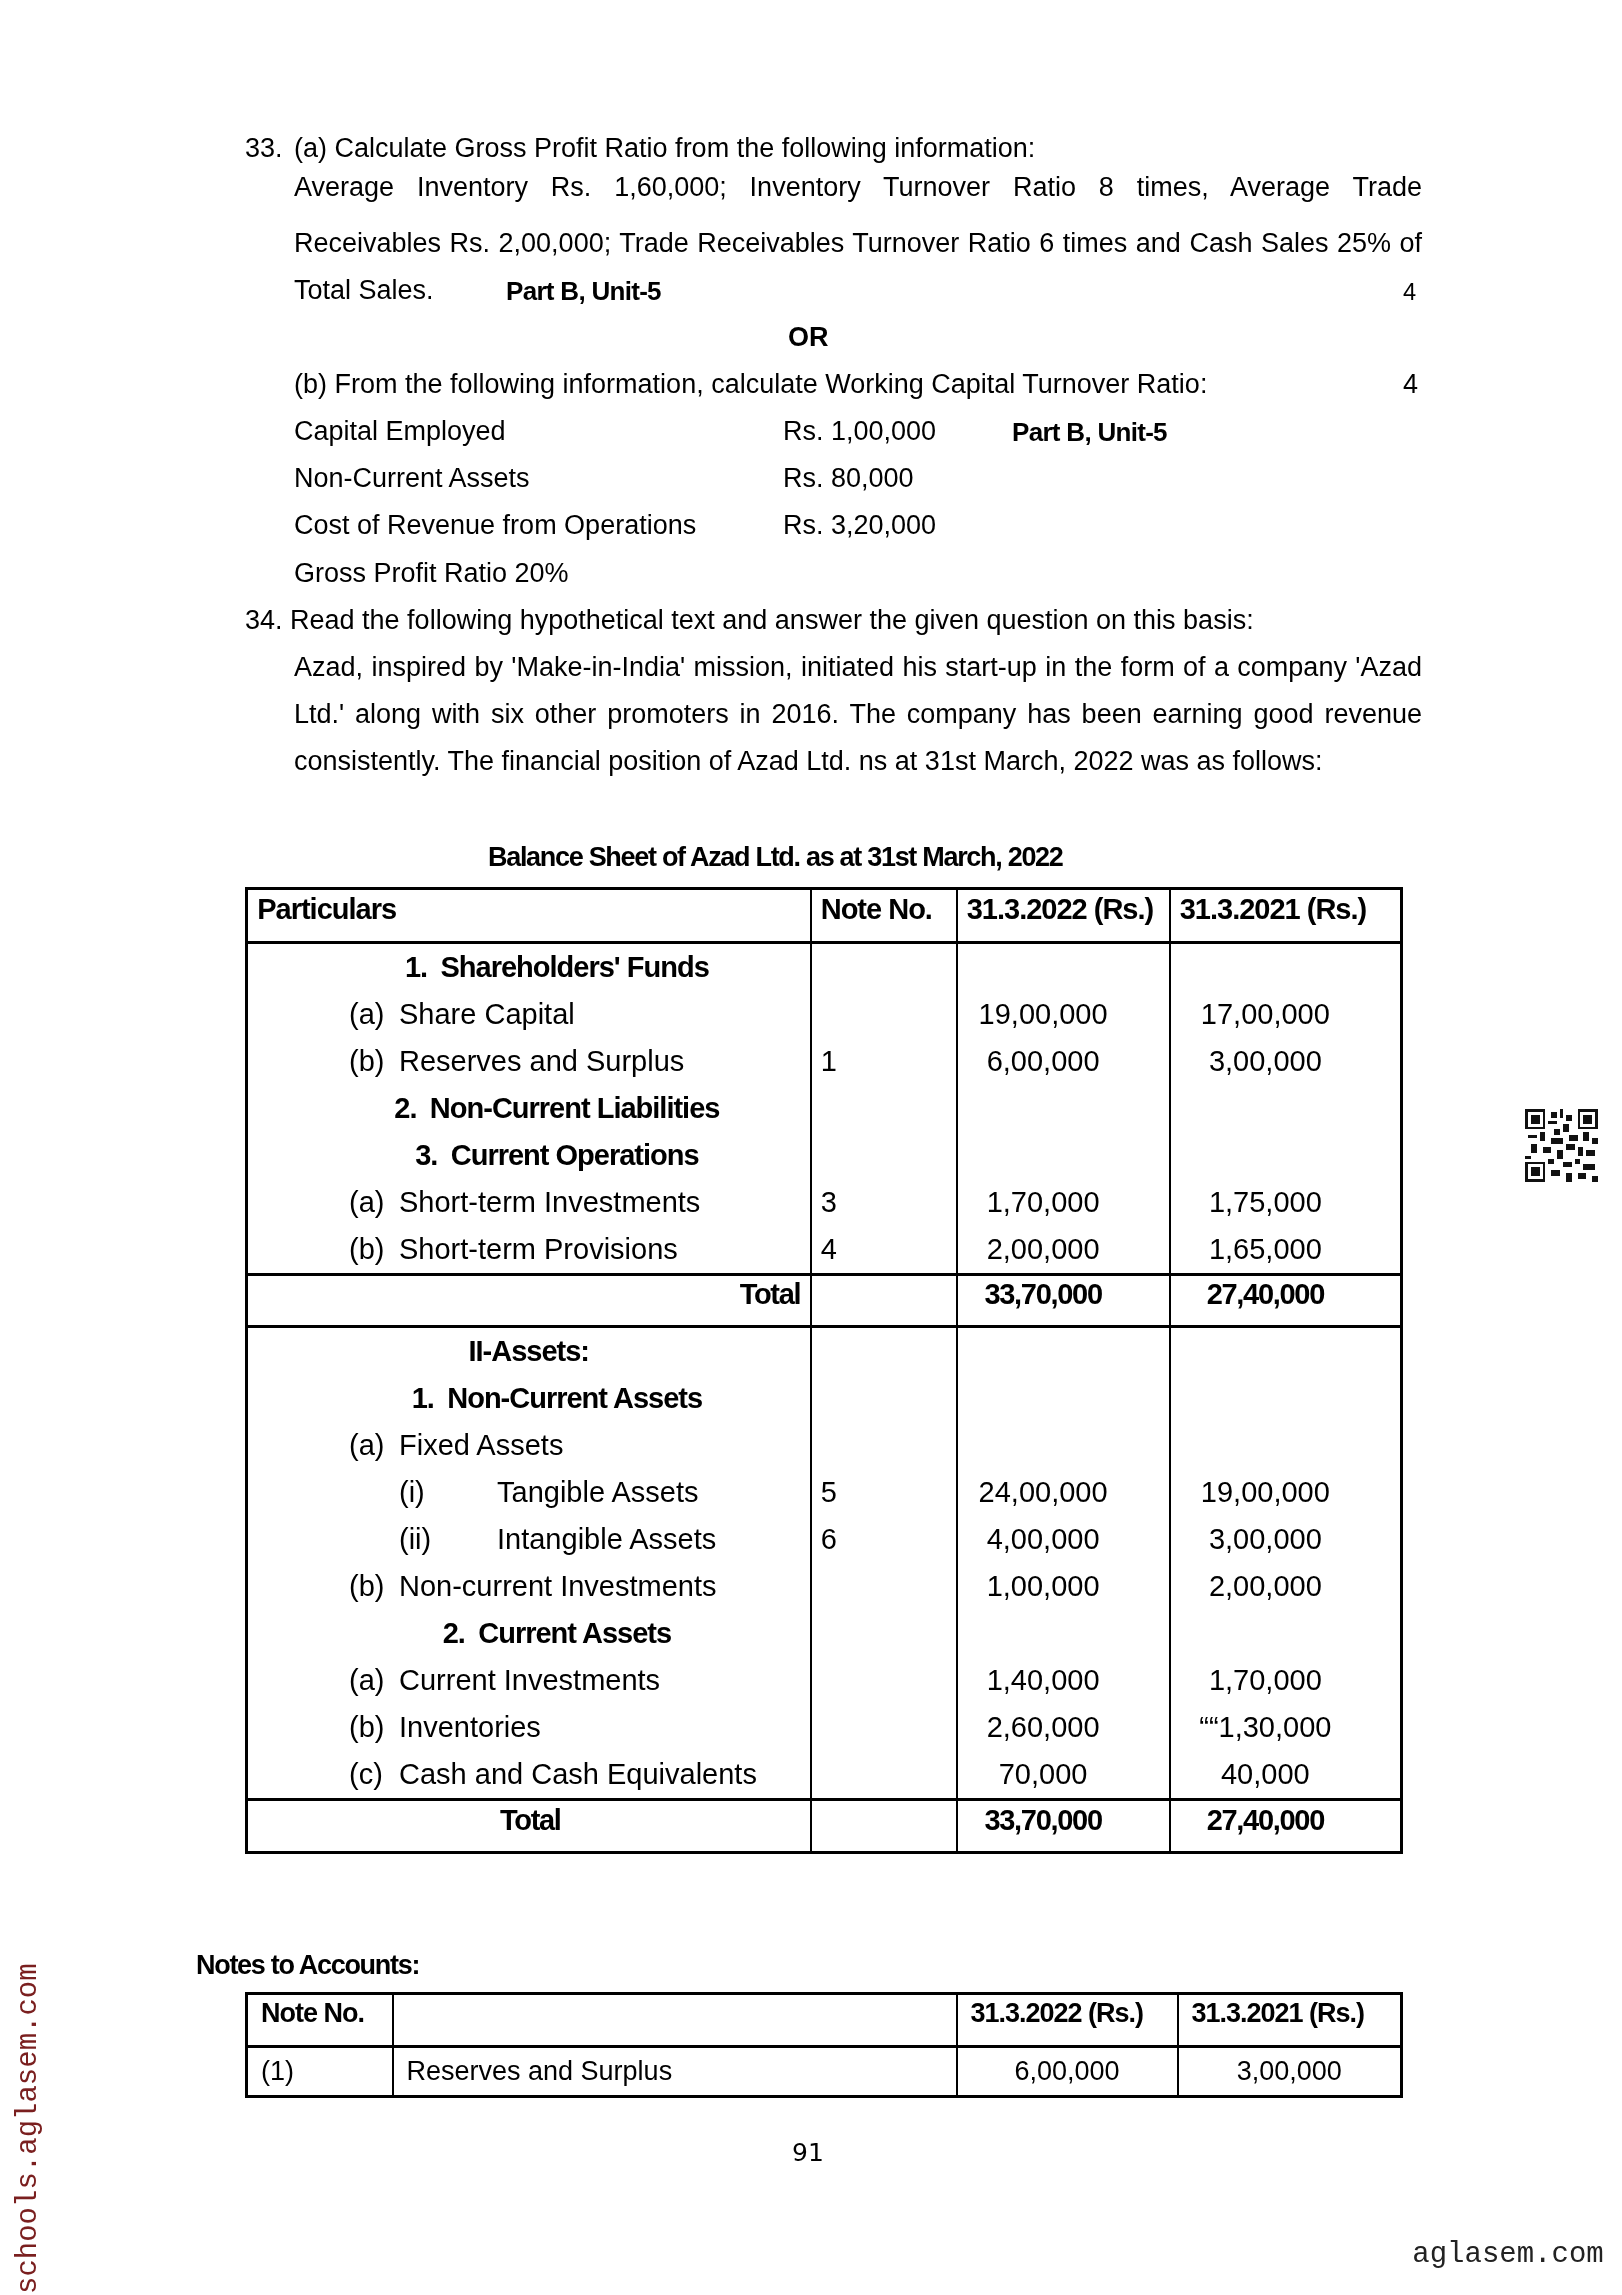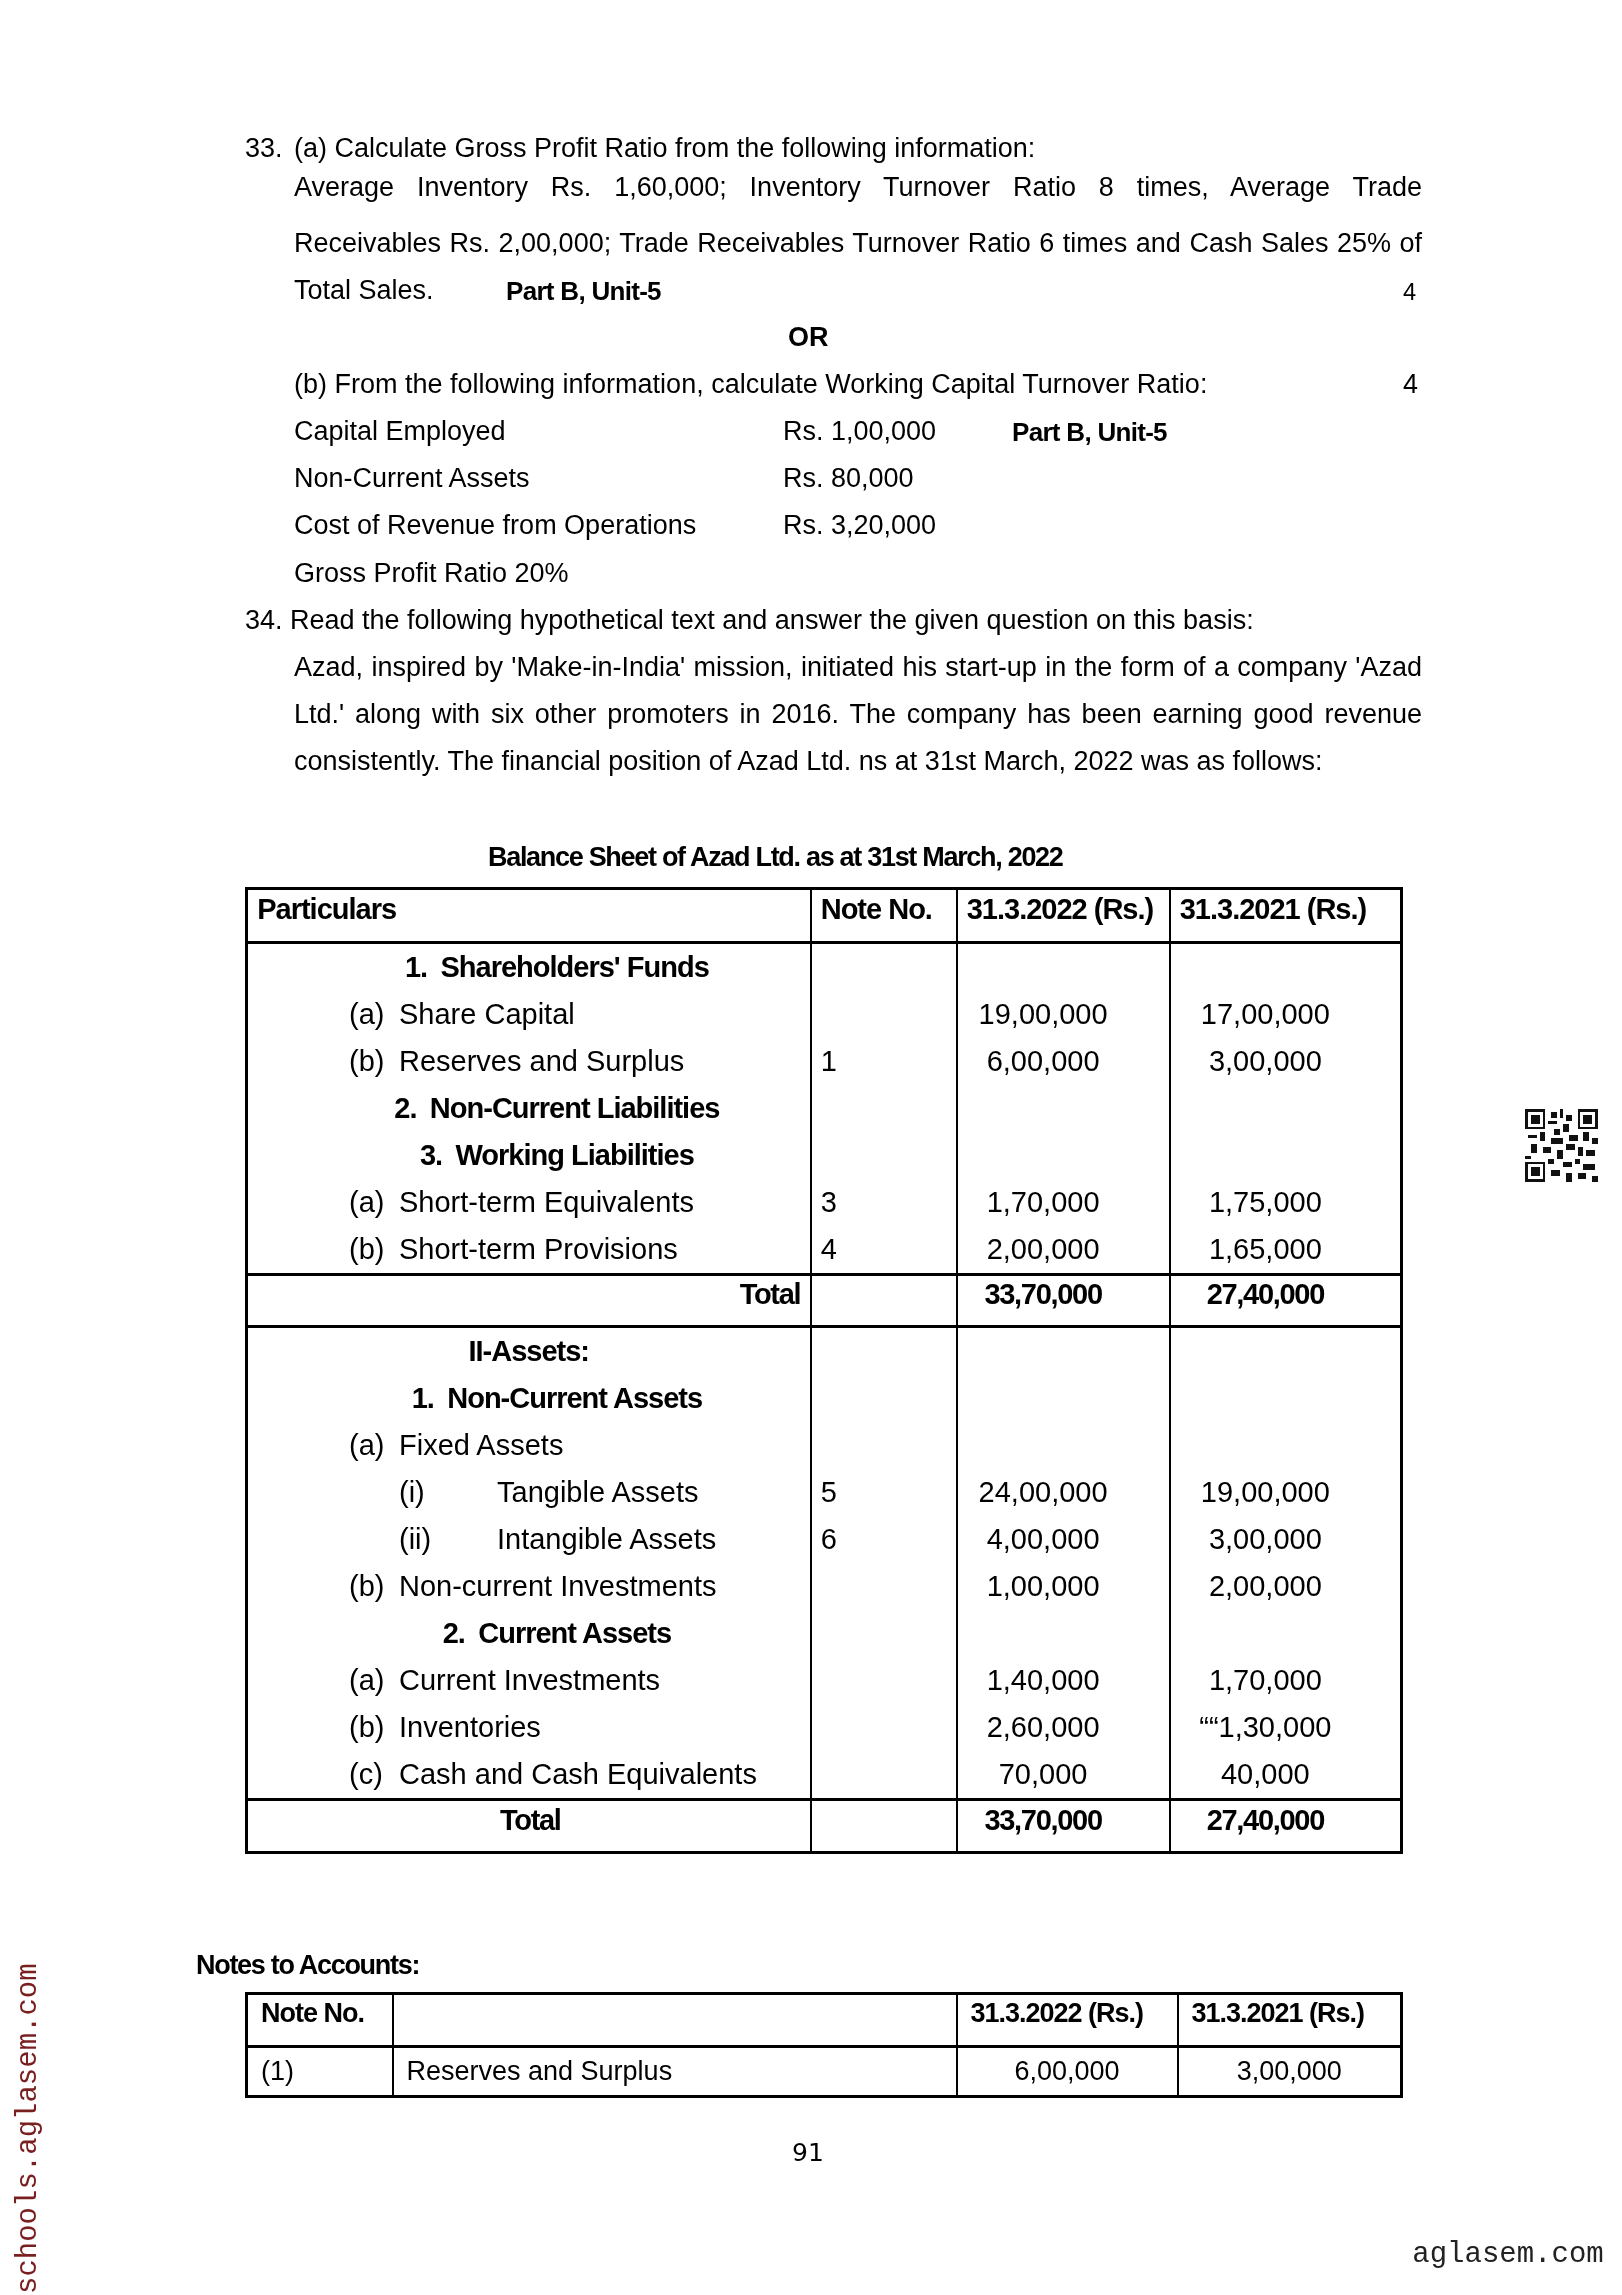--- a/index.html
+++ b/index.html
@@ -106,27 +106,27 @@
     <td class="num">6,00,000</td>
     <td class="num">3,00,000</td>
   </tr>
   <tr>
     <td class="hdr ind1"><span class="numlbl">2.</span><span>Non-Current Liabilities</span></td>
         <td></td>
         <td></td>
         <td></td>
   </tr>
   <tr>
-    <td class="hdr ind1"><span class="numlbl">3.</span><span>Working Liabilities</span></td>
-        <td></td>
-        <td></td>
-        <td></td>
-  </tr>
-  <tr>
-    <td class="ind2"><span class="sublbl">(a)</span><span>Short-term Equivalents</span></td>
+    <td class="hdr ind1"><span class="numlbl">3.</span><span>Current Operations</span></td>
+        <td></td>
+        <td></td>
+        <td></td>
+  </tr>
+  <tr>
+    <td class="ind2"><span class="sublbl">(a)</span><span>Short-term Investments</span></td>
     <td>3</td>
     <td class="num">1,70,000</td>
     <td class="num">1,75,000</td>
   </tr>
   <tr>
     <td class="ind2"><span class="sublbl">(b)</span><span>Short-term Provisions</span></td>
     <td>4</td>
     <td class="num">2,00,000</td>
     <td class="num">1,65,000</td>
   </tr>

